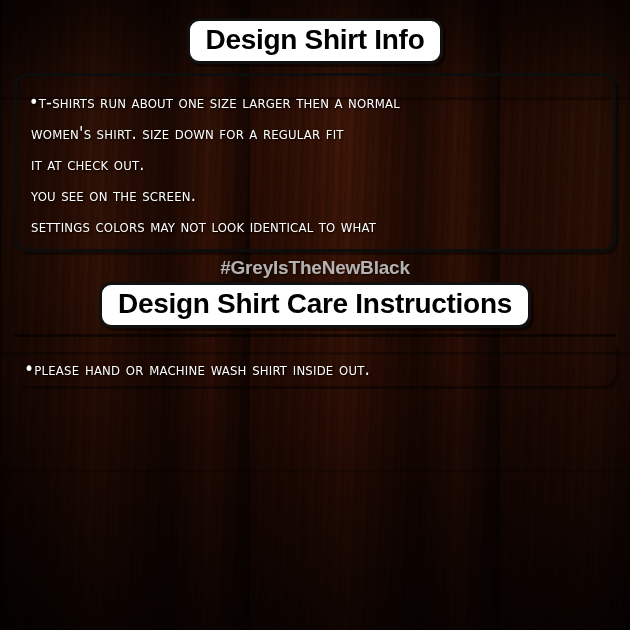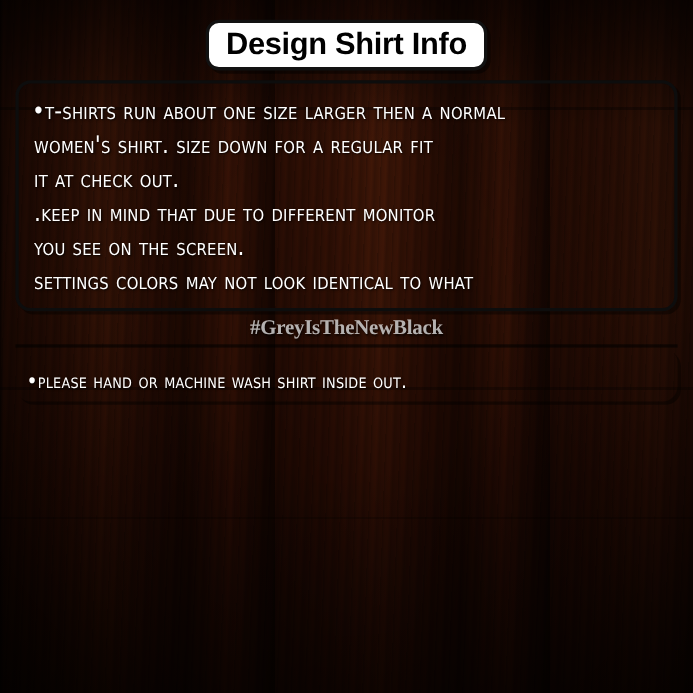--- a/index.html
+++ b/index.html
@@ -114,39 +114,39 @@
     padding: 10px 12px 8px 12px;
     box-shadow: 3px 3px 0 rgba(0,0,0,0.40);
   }
   .care-box {
     border: none;
     padding: 14px 10px 0 10px;
   }
 
   .line {
     font-family: "DejaVu Sans Condensed", "DejaVu Sans", sans-serif;
-    font-size: 22px;
+    font-size: 18px;
     line-height: 31px;
     color: #ffffff;
     font-variant: small-caps;
     text-transform: lowercase;
     letter-spacing: 0.2px;
     text-shadow: 1px 1px 2px rgba(0,0,0,0.85);
     white-space: nowrap;
   }
   .care-box .line {
     font-size: 19px;
     line-height: 35px;
   }
   .line.indent { padding-left: 2px; }
 
   
   .watermark {
     text-align: center;
-    font-family: Liberation Serif, serif;
+    font-family: Liberation Sans, sans-serif;
     font-weight: bold;
     font-size: 19px;
     line-height: 24px;
     color: rgba(225,225,225,0.78);
     text-shadow: 1px 1px 2px rgba(0,0,0,0.7);
     margin: 4px 0 2px 0;
     letter-spacing: -0.2px;
   }
   
   .hr-dark {
@@ -167,27 +167,31 @@
     <div class="title-row first">
       <div class="title-pill">
         <div class="title-text">Design Shirt Info</div>
       </div>
     </div>
 
     <div class="info-box">
       <div class="line">•T-Shirts run about one size larger then a normal</div>
       <div class="line indent">women's shirt. Size down for a regular fit</div>
       <div class="line indent">it at check out.</div>
-      <div class="line indent">.Keep in mind that due to different monitor</div>
       <div class="line indent">you see on the screen.</div>
       <div class="line indent">settings colors may not look identical to what</div>
     </div>
 
     <div class="watermark">#GreyIsTheNewBlack</div>
 
+    <div class="title-row second">
+      <div class="title-pill">
+        <div class="title-text">Design Shirt Care Instructions</div>
+      </div>
+    </div>
     <div class="hr-dark"></div>
 
     <div class="info-box care-box">
       <div class="line">•Please hand or machine wash shirt inside out.</div>
     </div>
 
   </div>
 </div>
 
 </body></html>

